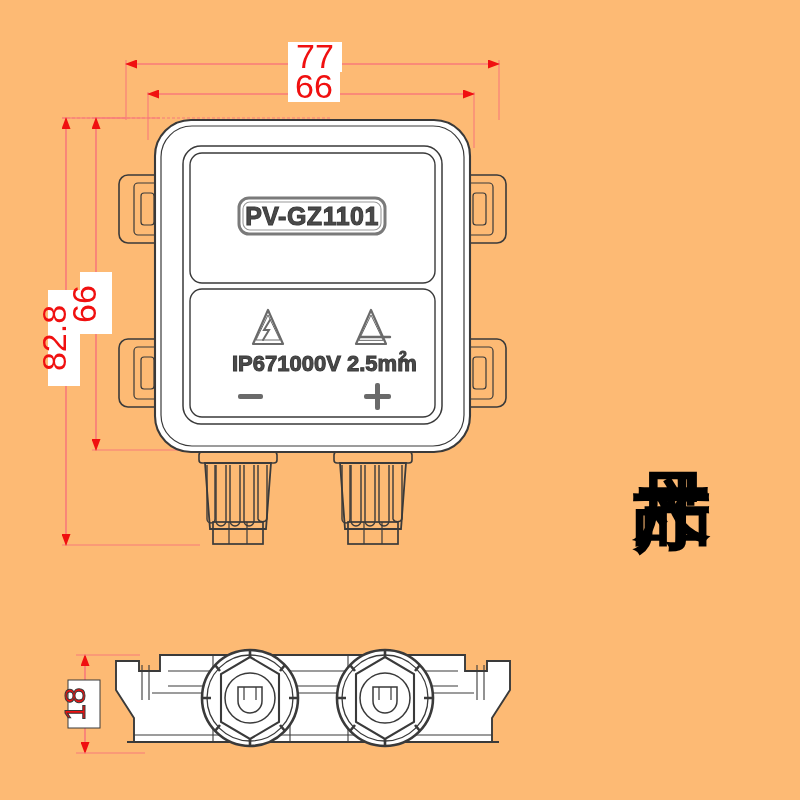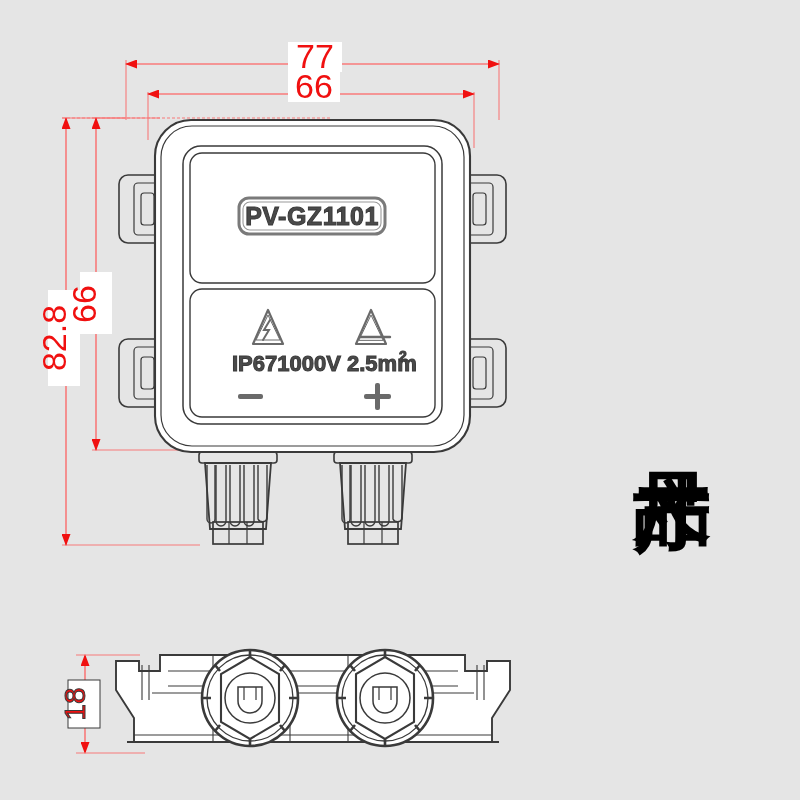--- a/index.html
+++ b/index.html
@@ -12,21 +12,21 @@
     width: 800px;
     height: 800px;
     font-family: "Liberation Sans", sans-serif;
     overflow: hidden;
     position: relative;
   }
   #stage {
     position: relative;
     width: 800px;
     height: 800px;
-    background: #e5e5e5;
+    background: #fdba74;
   }
   #drawing {
     position: absolute;
     left: 0;
     top: 0;
     width: 800px;
     height: 800px;
   }
   .cn-label {
     position: absolute;

